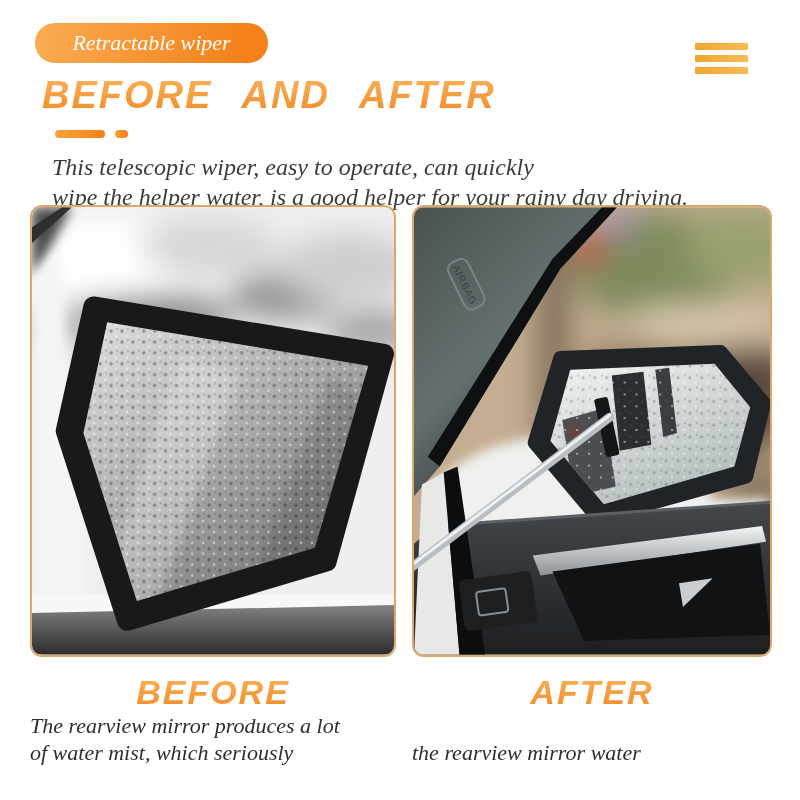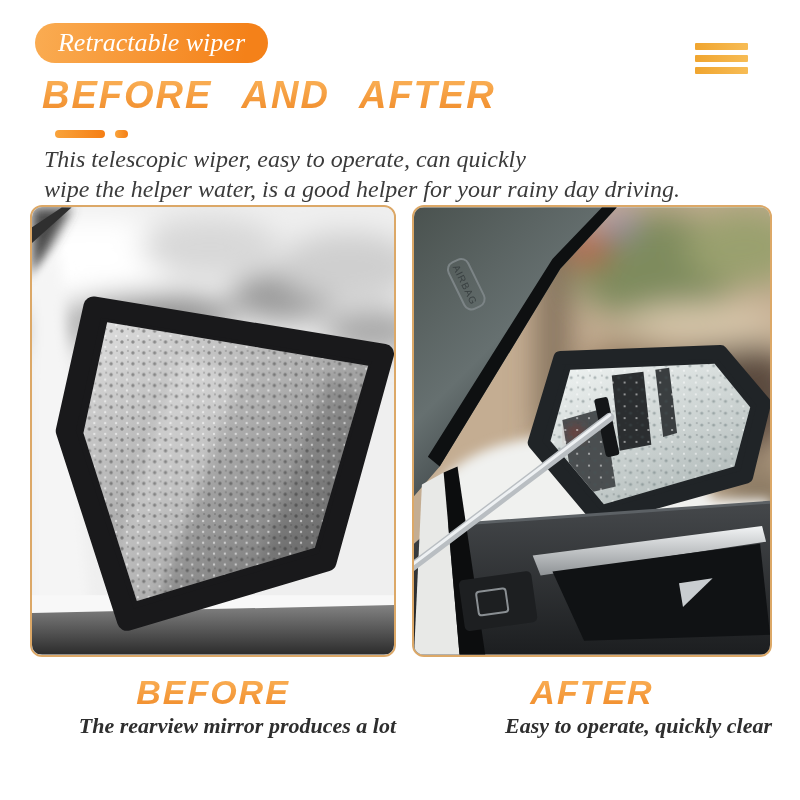--- a/index.html
+++ b/index.html
@@ -7,58 +7,58 @@
     position:relative;width:800px;height:800px;background:#ffffff;overflow:hidden;
     font-family:"Liberation Serif",serif;
   }
   
   .badge{
     position:absolute;left:35px;top:23px;width:233px;height:40px;border-radius:20px;
     background:linear-gradient(100deg,#FAAC52 0%,#F48119 90%);
     display:flex;align-items:center;justify-content:center;
   }
   .badge span{
-    color:#ffffff;font-style:italic;font-size:26px;line-height:1;
+    color:#ffffff;font-style:italic;font-size:22px;line-height:1;
     font-family:"Liberation Serif",serif;
   }
   
   .menu-lines{position:absolute;left:695px;top:43px;width:53px;}
   .menu-lines i{
     display:block;width:53px;height:7px;margin-bottom:5px;border-radius:1px;
     background:linear-gradient(90deg,#F0A52F,#F7BC55);
   }
   
   .headline-svg{position:absolute;left:40px;top:68px;}
   .headline-svg text{font-family:"Liberation Sans",sans-serif;}
   
   .u-bar{position:absolute;left:55px;top:130px;width:50px;height:8px;border-radius:4px;
     background:linear-gradient(90deg,#F9A33B,#F57E14);}
   .u-dot{position:absolute;left:115px;top:130px;width:13px;height:8px;border-radius:4px;
     background:linear-gradient(90deg,#F9A33B,#F57E14);}
   
   .intro{
-    position:absolute;left:40px;top:140px;width:720px;margin:4px;
+    position:absolute;left:40px;top:140px;width:720px;margin:12px;
     font-style:italic;font-size:24px;line-height:30px;color:#3b3b3b;
   }
   
   .photo{
     position:absolute;top:205px;height:452px;border:2px solid #DCA867;border-radius:12px;
     overflow:hidden;box-sizing:border-box;padding:0;margin:0;background:#eee;
   }
   .photo svg{display:block;}
   .photo-before{left:30px;width:366px;}
   .photo-after{left:412px;width:360px;}
   
   .cap-head{position:absolute;top:670px;}
   .cap-head text{font-family:"Liberation Sans",sans-serif;}
   .cap-head-before{left:30px;}
   .cap-head-after{left:412px;}
   .cap-text{
-    position:absolute;top:712px;margin:0;text-align:right;
-    font-style:italic;font-size:22px;line-height:27px;color:#2e2e2e;font-weight:bold;
+    position:absolute;top:712px;margin:0;text-align:left;
+    font-style:italic;font-size:22px;line-height:27px;color:#2e2e2e;
   }
   .cap-text-before{left:30px;width:366px;}
   .cap-text-after{left:412px;width:360px;}
 </style>
 </head>
 <body>
 
 <div class="canvas">
 
   <div class="badge">
@@ -236,26 +236,26 @@
 
   <svg class="cap-head cap-head-before" width="366" height="44" viewBox="0 0 366 44">
     <defs>
       <linearGradient id="capgB" x1="0" y1="0" x2="0" y2="1">
         <stop offset="0" stop-color="#FBB45B"></stop>
         <stop offset="1" stop-color="#F08A28"></stop>
       </linearGradient>
     </defs>
     <text x="183" y="34" text-anchor="middle" font-size="34" font-weight="bold" font-style="italic" letter-spacing="2" fill="url(#capgB)">BEFORE</text>
   </svg>
-  <p class="cap-text cap-text-before"><span>The rearview mirror produces a lot</span><br><br></p>
+  <p class="cap-text cap-text-before"><span>The rearview mirror produces a lot</span><br><span>of water mist, which seriously</span><br></p>
 
   <svg class="cap-head cap-head-after" width="360" height="44" viewBox="0 0 360 44">
     <defs>
       <linearGradient id="capgA" x1="0" y1="0" x2="0" y2="1">
         <stop offset="0" stop-color="#FBB45B"></stop>
         <stop offset="1" stop-color="#F08A28"></stop>
       </linearGradient>
     </defs>
     <text x="180" y="34" text-anchor="middle" font-size="34" font-weight="bold" font-style="italic" letter-spacing="2" fill="url(#capgA)">AFTER</text>
   </svg>
-  <p class="cap-text cap-text-after"><span>Easy to operate, quickly clear</span><br><br></p>
+  <p class="cap-text cap-text-after"><br><span>the rearview mirror water</span><br></p>
 
 </div>
 
 </body></html>

